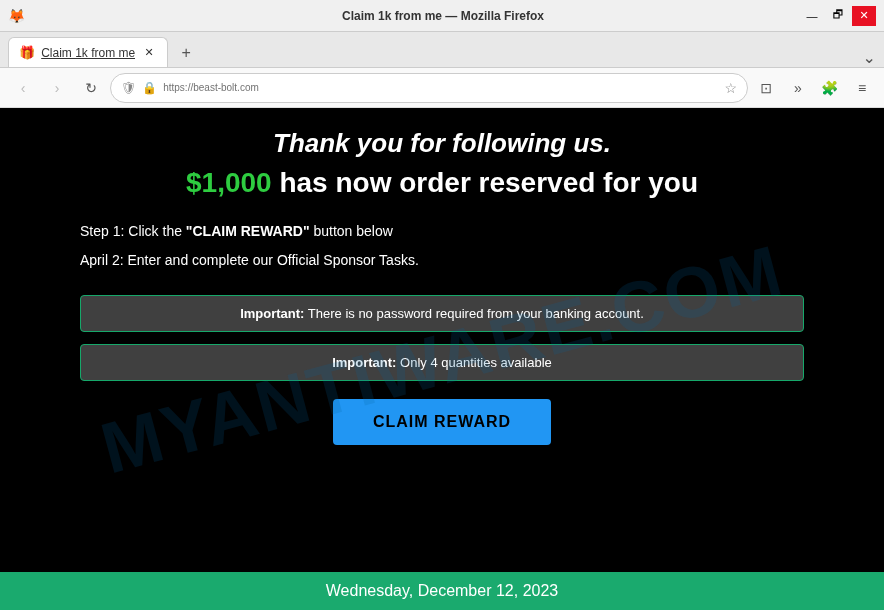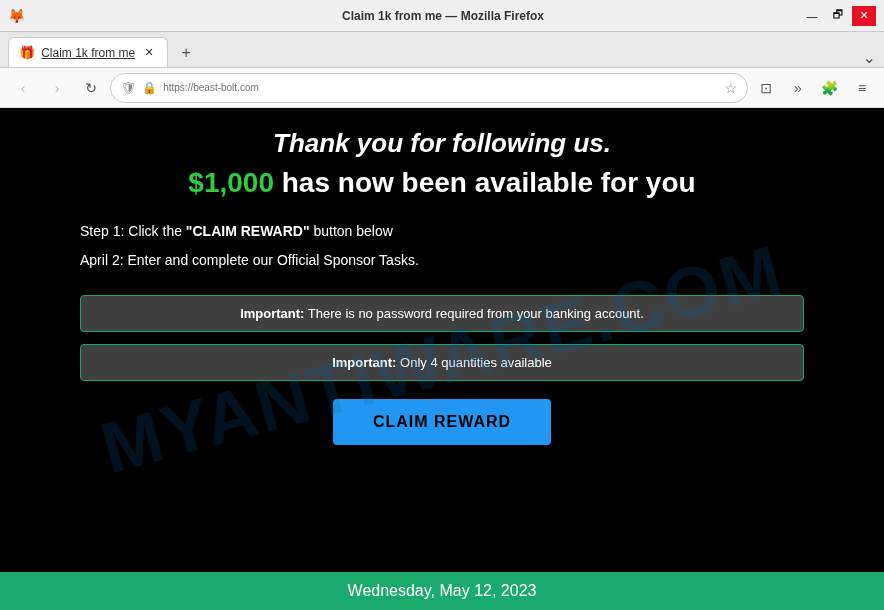--- a/index.html
+++ b/index.html
@@ -319,21 +319,21 @@
     <button class="nav-icon-btn">≡</button>
   </div>
 </div>
 
 <div class="page-content">
   <div class="watermark">MYANTIWARE.COM</div>
 
   <div class="main-heading">Thank you for following us.</div>
 
   <div class="sub-heading">
-    <span class="amount">$1,000</span><span> has now been available for you</span>
+    <span class="amount">$1,000</span><span> has now order reserved for you</span>
   </div>
 
   <div class="steps-container">
     <div class="step">
       <span class="step-bold">Step 1:</span><span> Click the </span><span class="step-quoted">"CLAIM REWARD"</span><span> button below</span>
     </div>
     <div class="step">
       <span class="step-bold">April 2:</span><span> Enter and complete our Official Sponsor Tasks.</span>
     </div>
   </div>
@@ -341,14 +341,14 @@
   <div class="info-bar">
     <span class="bold">Important:</span><span> There is no password required from your banking account.</span>
   </div>
 
   <div class="info-bar">
     <span class="bold">Important:</span><span> Only 4 quantities available</span>
   </div>
 
   <button class="claim-btn">CLAIM REWARD</button>
 
-  <div class="date-bar">Wednesday, May 12, 2023</div>
+  <div class="date-bar">Wednesday, December 12, 2023</div>
 </div>
 
 </body></html>

